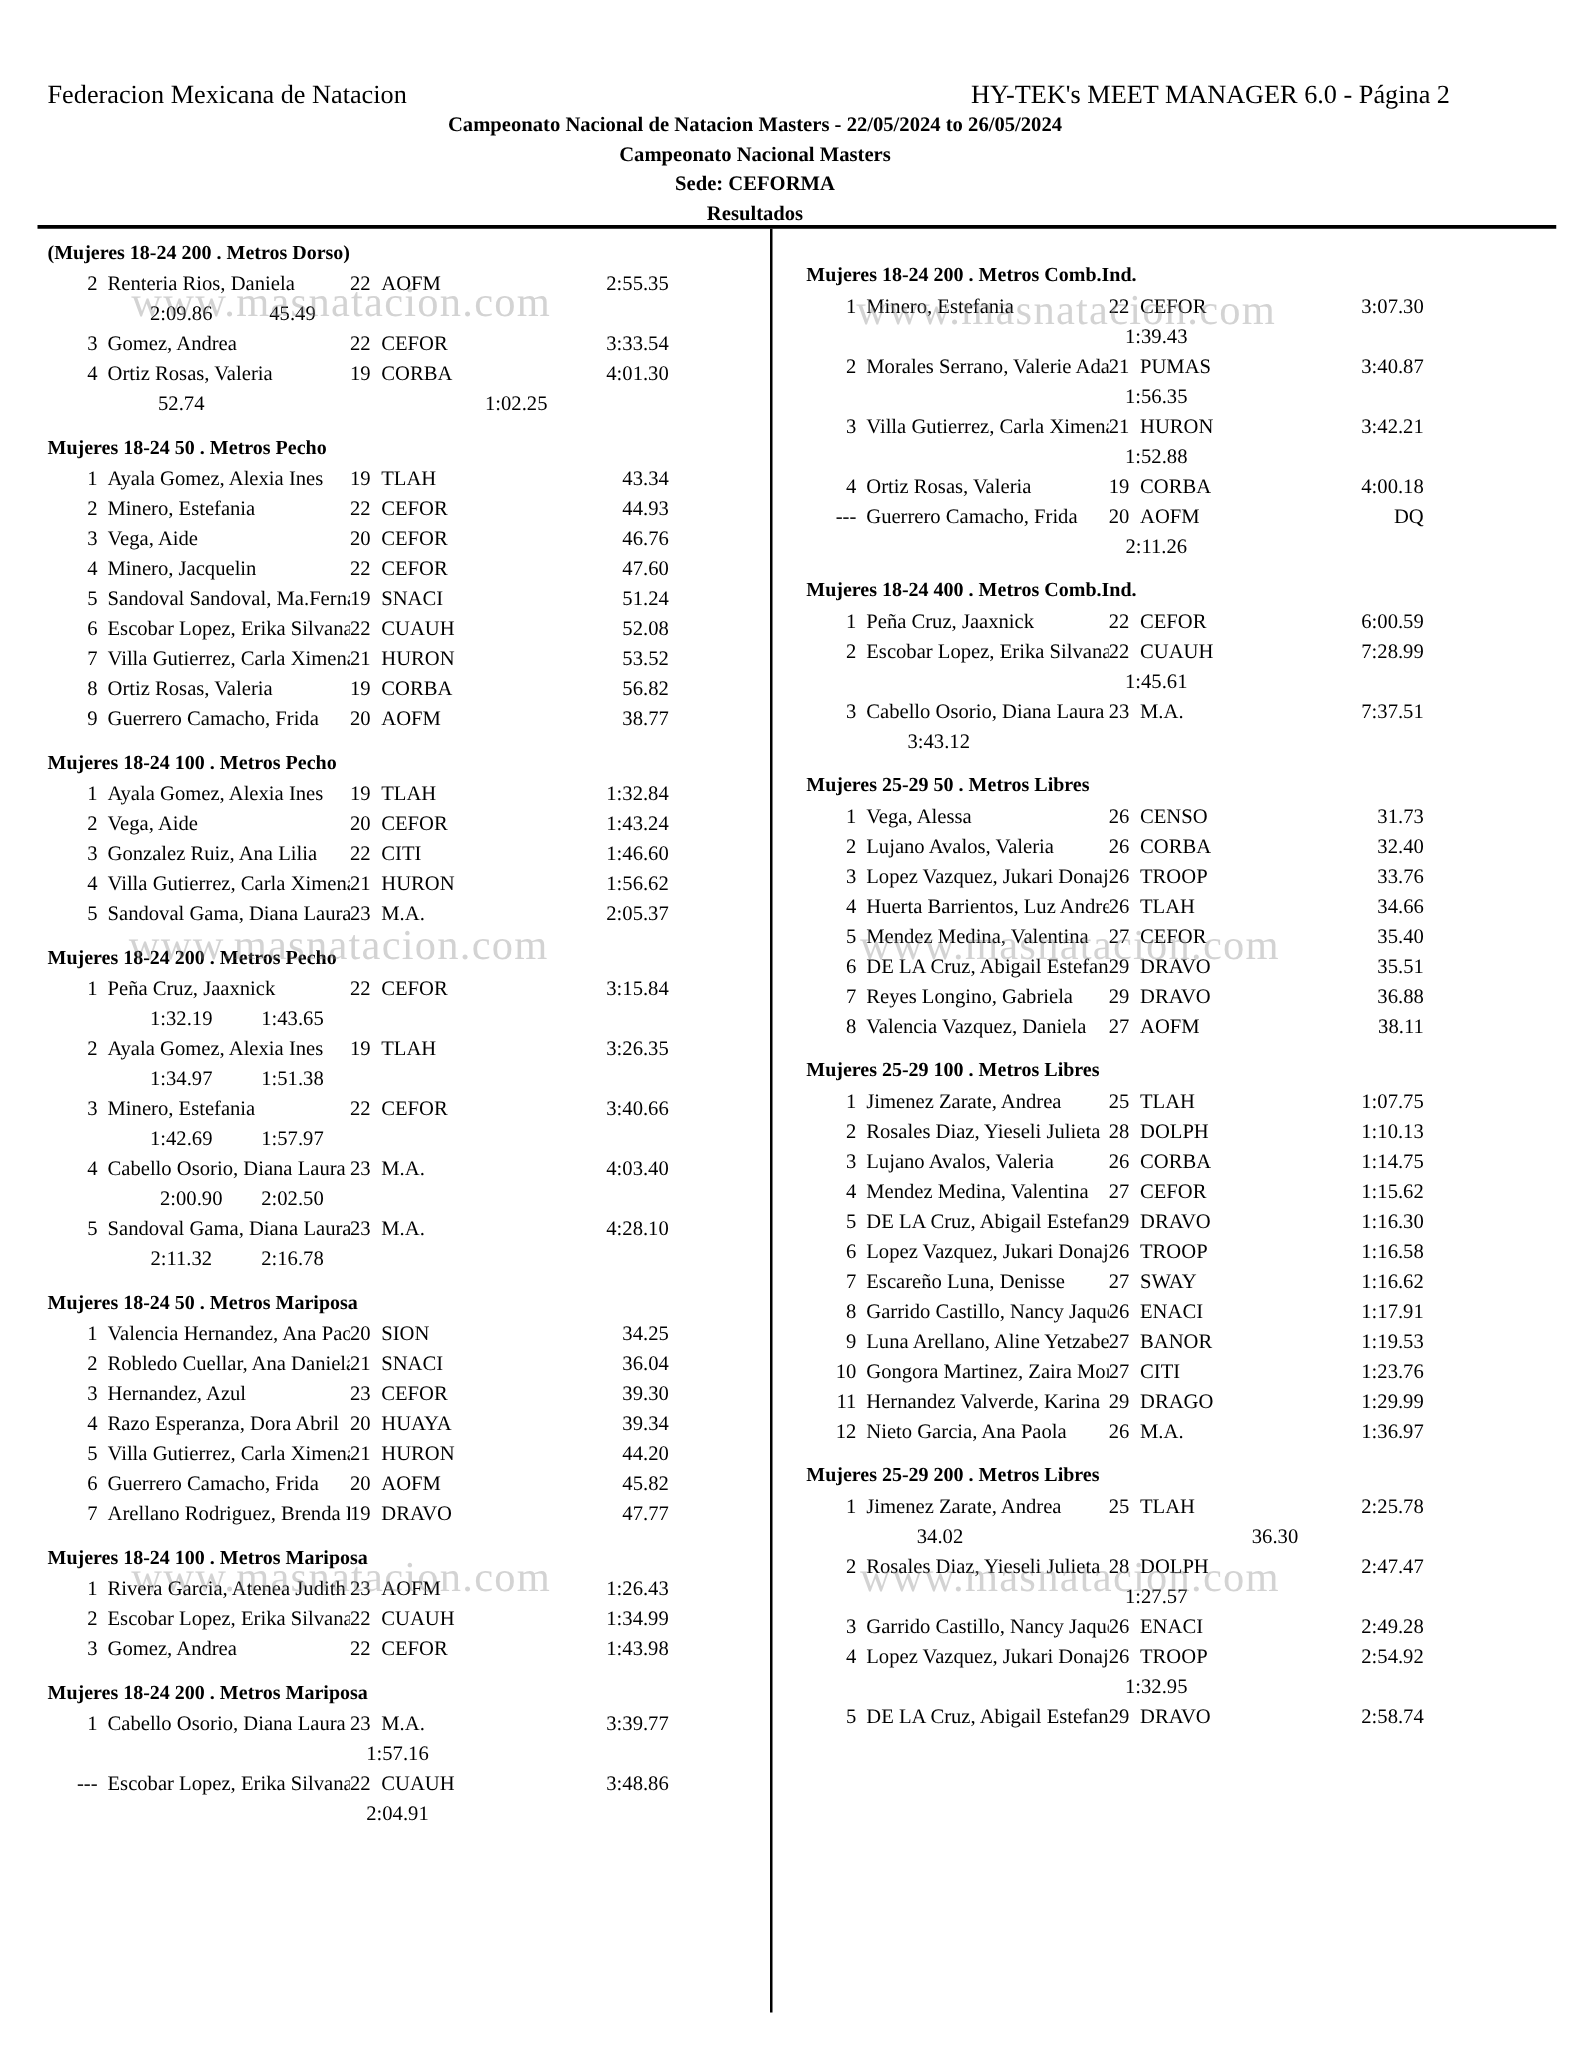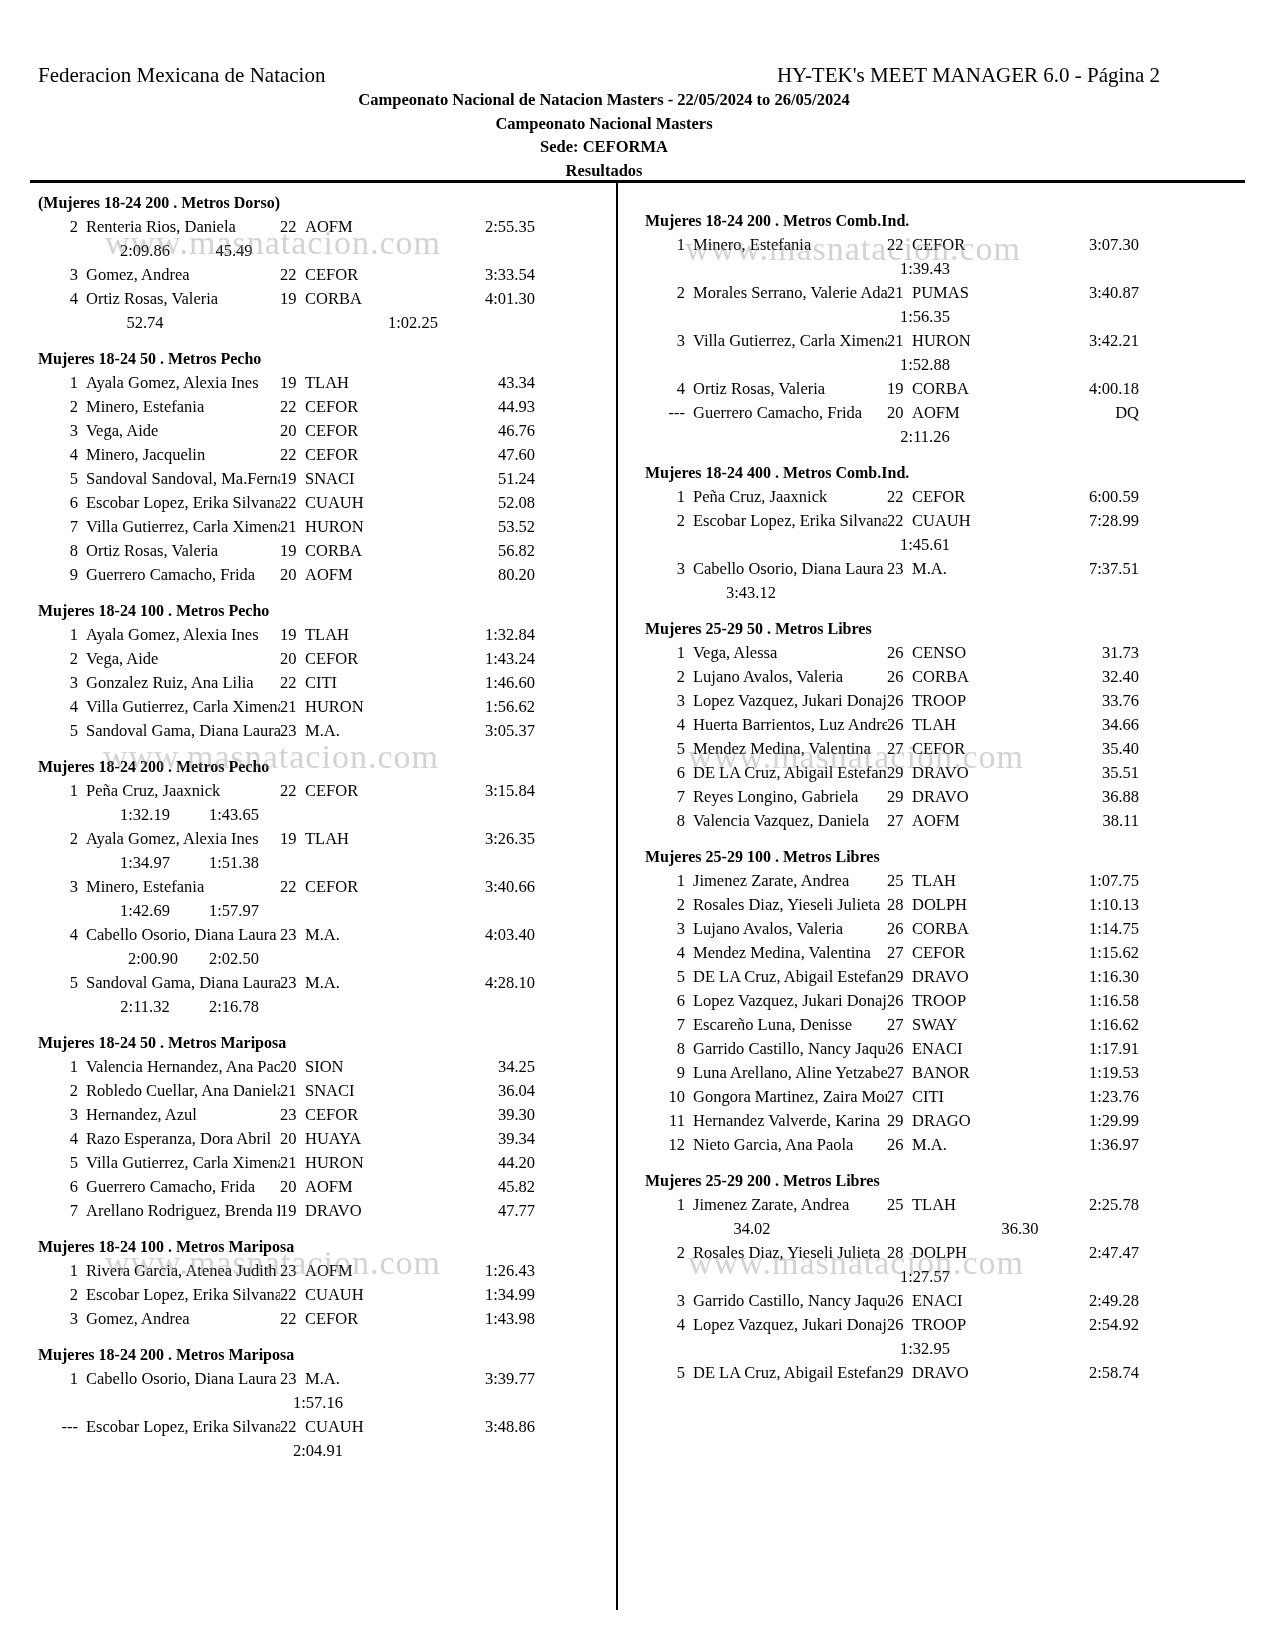--- a/index.html
+++ b/index.html
@@ -147,21 +147,21 @@
           <span class="name">Ortiz Rosas, Valeria</span>
           <span class="age">19</span>
           <span class="team">CORBA</span>
           <span class="time">56.82</span>
         </div>
         <div class="result-row">
           <span class="rank">9</span>
           <span class="name">Guerrero Camacho, Frida</span>
           <span class="age">20</span>
           <span class="team">AOFM</span>
-          <span class="time">80.20</span>
+          <span class="time">38.77</span>
         </div>
       </div>
       <div class="section">
         <div class="section-title">Mujeres 18-24 100 . Metros Pecho</div>
         <div class="result-row">
           <span class="rank">1</span>
           <span class="name">Ayala Gomez, Alexia Ines</span>
           <span class="age">19</span>
           <span class="team">TLAH</span>
           <span class="time">1:32.84</span>
@@ -185,21 +185,21 @@
           <span class="name">Villa Gutierrez, Carla Ximena</span>
           <span class="age">21</span>
           <span class="team">HURON</span>
           <span class="time">1:56.62</span>
         </div>
         <div class="result-row">
           <span class="rank">5</span>
           <span class="name">Sandoval Gama, Diana Laura</span>
           <span class="age">23</span>
           <span class="team">M.A.</span>
-          <span class="time">3:05.37</span>
+          <span class="time">2:05.37</span>
         </div>
       </div>
       <div class="section">
         <div class="section-title">Mujeres 18-24 200 . Metros Pecho</div>
         <div class="result-row">
           <span class="rank">1</span>
           <span class="name">Peña Cruz, Jaaxnick</span>
           <span class="age">22</span>
           <span class="team">CEFOR</span>
           <span class="time">3:15.84</span>

